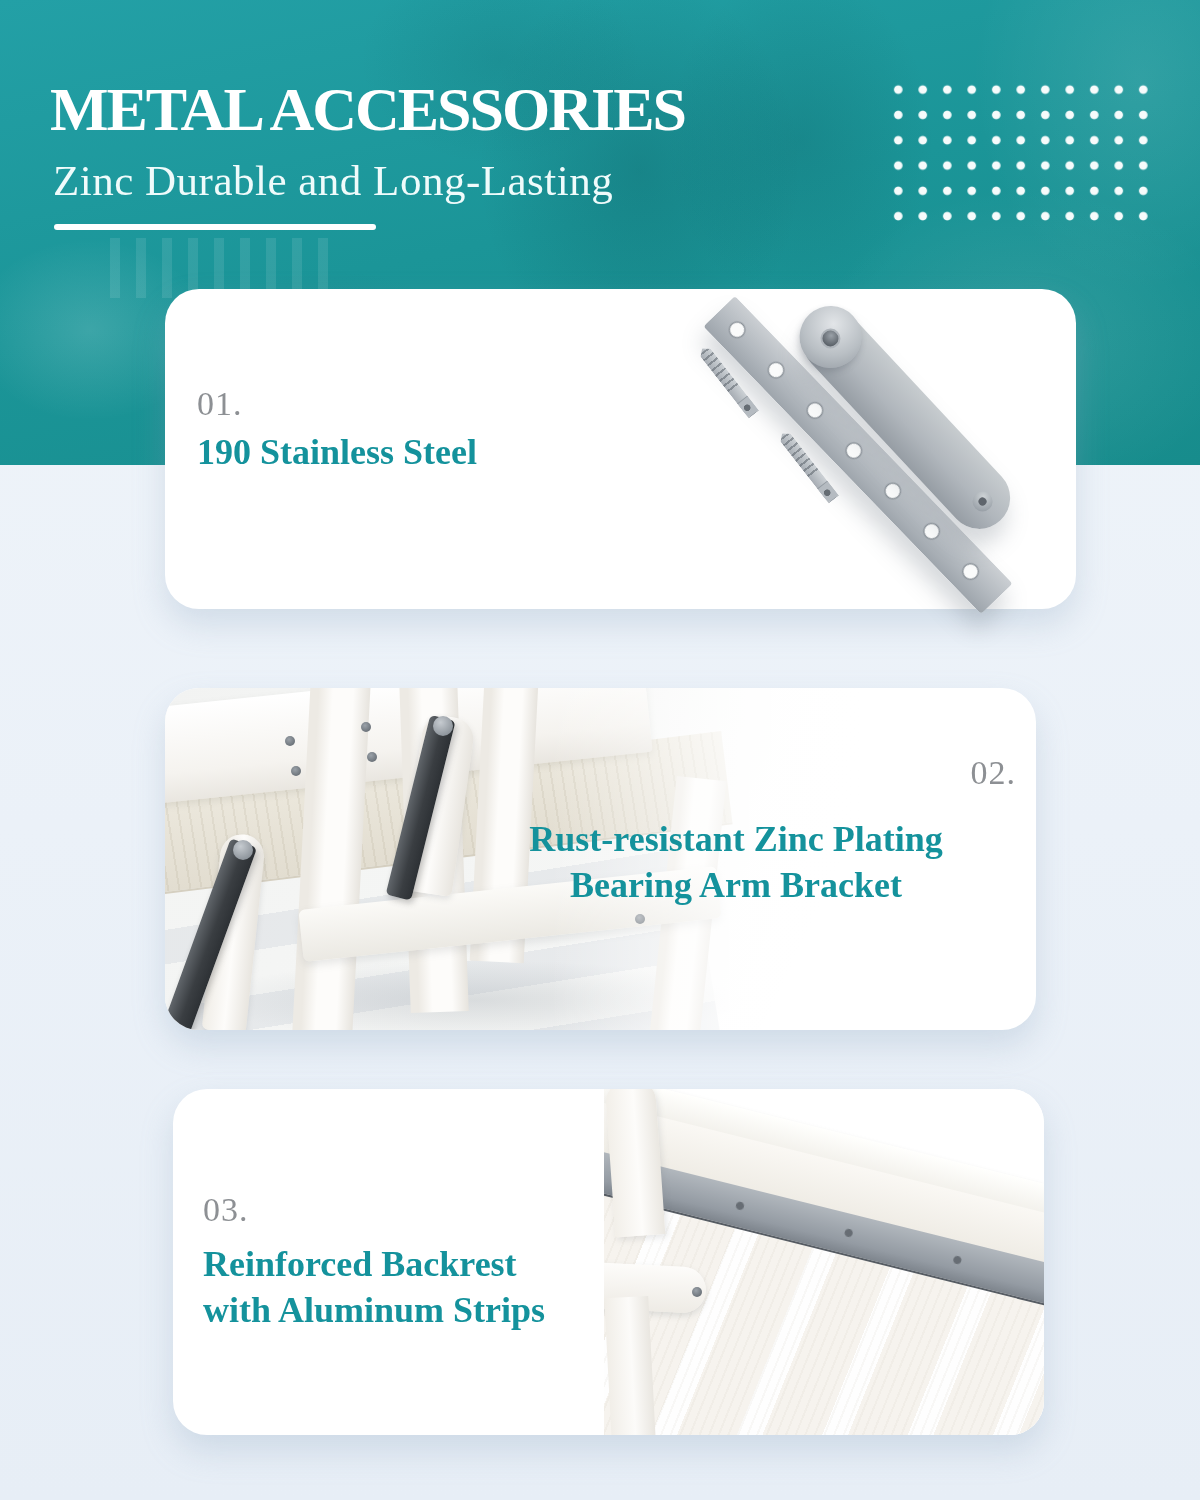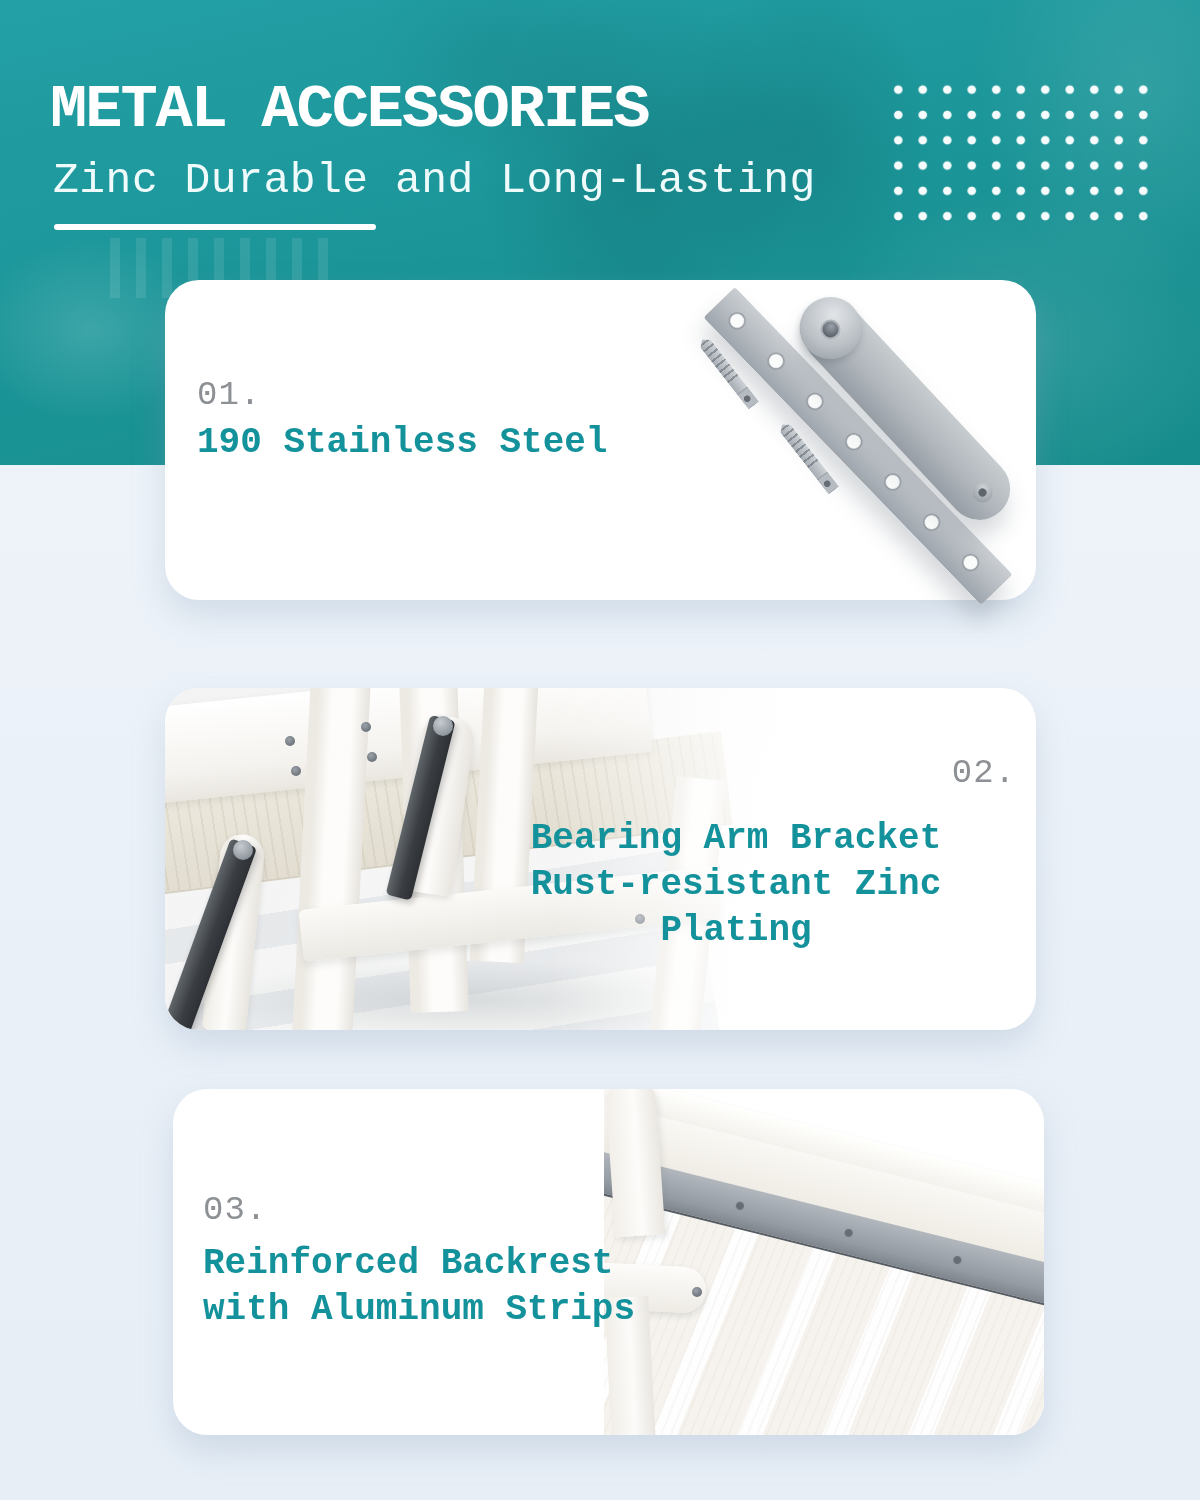--- a/index.html
+++ b/index.html
@@ -1,18 +1,18 @@
 <!DOCTYPE html>
 <html><head>
 <meta charset="utf-8">
 <style>
   html,body{margin:0;padding:0;background:#dfe7ef;}
   .stage{
     position:relative;width:1200px;height:1500px;overflow:hidden;
-    font-family:Liberation Mono, monospace;
+    font-family:Liberation Serif, serif;
     background:linear-gradient(180deg,#f0f5fa 0%,#ebf1f8 55%,#e7eef6 100%);
   }
   
   .header{
     position:absolute;left:0;top:0;width:1200px;height:465px;
     background:
       radial-gradient(230px 280px at 640px 170px, rgba(8,70,76,.22), transparent 70%),
       radial-gradient(190px 240px at 800px 140px, rgba(10,78,84,.20), transparent 70%),
       radial-gradient(300px 220px at 1030px 340px, rgba(240,250,250,.10), transparent 70%),
       radial-gradient(170px 130px at 90px 330px, rgba(235,250,250,.16), transparent 70%),
@@ -40,21 +40,21 @@
   .dot-grid{
     position:absolute;left:886px;top:77px;width:270px;height:152px;
     background:radial-gradient(circle, rgba(255,255,255,.96) 3.8px, transparent 4.7px);
     background-size:24.5px 25.3px;
   }
   
   .card{
     position:absolute;left:165px;width:871px;background:#ffffff;
     border-radius:34px;box-shadow:0 16px 32px rgba(140,165,190,.28);
   }
-  .card1{top:280px;height:320px;}
+  .card1{top:289px;height:320px;padding-left:40px;}
   .card2{top:688px;height:342px;}
   .card3{top:1089px;height:346px;margin-left:8px;}
   .num{position:absolute;font-size:34px;font-weight:400;color:#8d9094;letter-spacing:1px;}
   .ttl{position:absolute;font-size:36px;font-weight:700;color:#14929c;line-height:46px;}
   .card1 .num{left:32px;top:96px;}
   .card1 .ttl{left:32px;top:140px;}
   .card2 .num{right:20px;top:66px;}
   .card2 .ttl{right:20px;top:128px;width:560px;text-align:center;}
   .card3 .num{left:30px;top:102px;}
   .card3 .ttl{left:30px;top:152px;}
@@ -268,22 +268,22 @@
       <div class="p2 pivot pivotR"></div>
       <div class="sdot" style="left:120px;top:48px"></div>
       <div class="sdot" style="left:126px;top:78px"></div>
       <div class="sdot" style="left:196px;top:34px"></div>
       <div class="sdot" style="left:202px;top:64px"></div>
       <div class="sdot" style="left:470px;top:226px"></div>
       <div class="p2 fade-right"></div>
     </div>
     <div class="num">02.</div>
     <div class="ttl">
+      <div>Rust-resistant Zinc Plating</div>
       <div>Bearing Arm Bracket</div>
-      <div>Rust-resistant Zinc Plating</div>
     </div>
   </div>
 
   <div class="card card3">
     <div class="photo3">
       <div class="group3">
         <div class="cap3"></div>
         <div class="rail3"></div>
         <div class="strip3"></div>
         <div class="slats3"></div>

